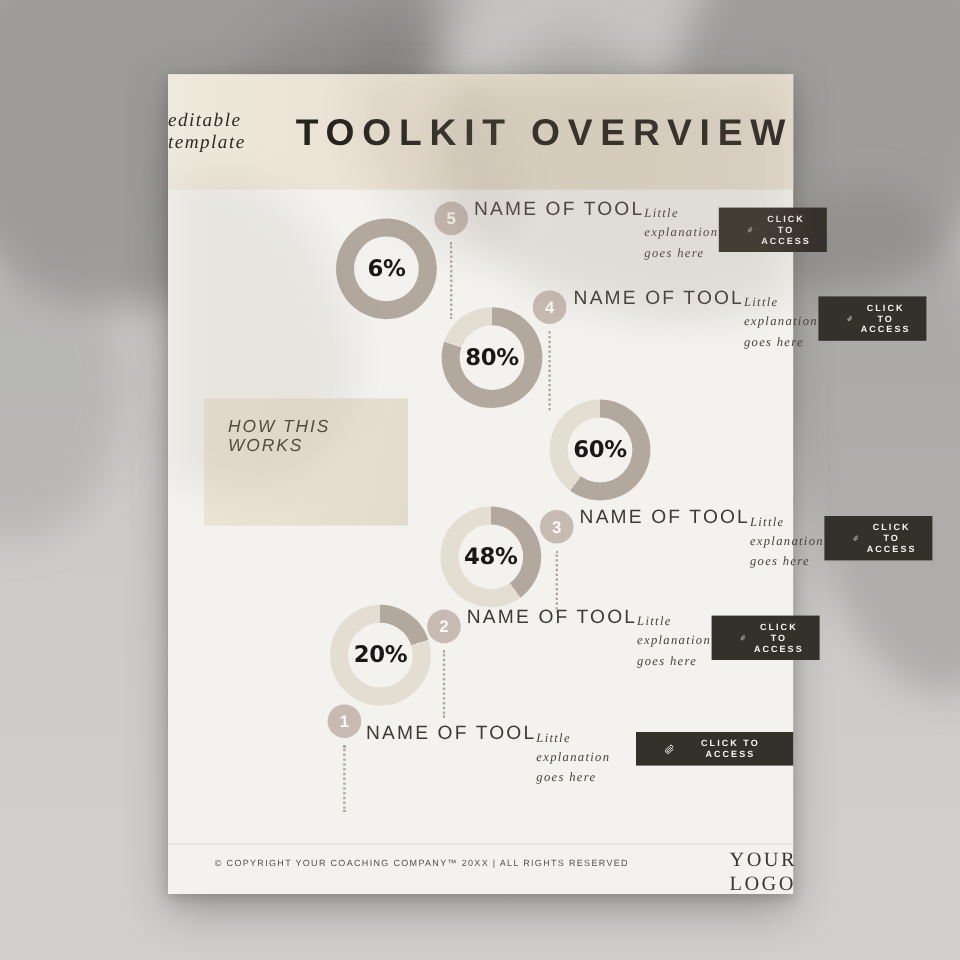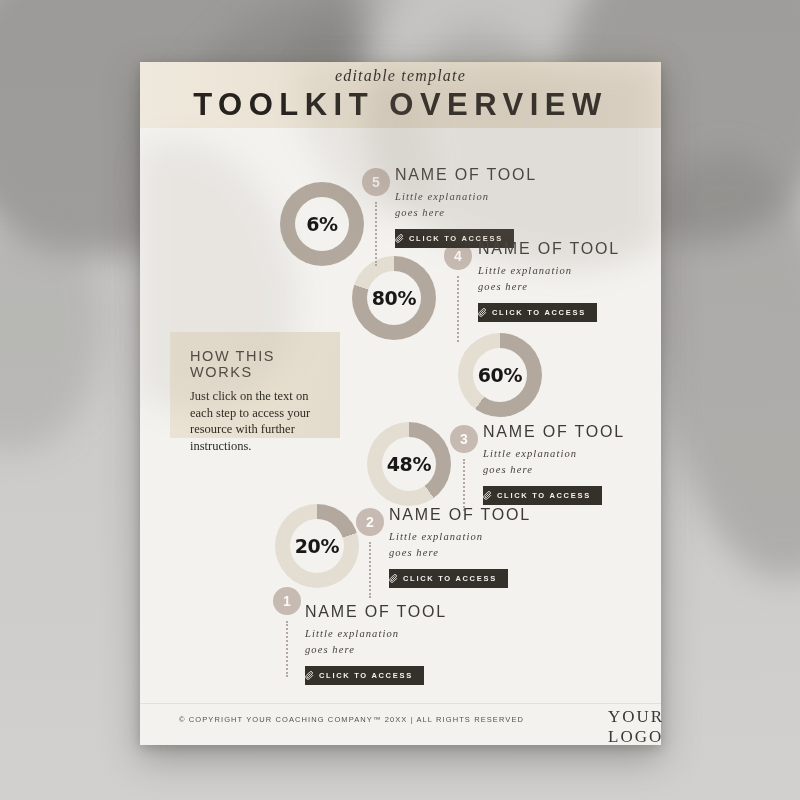--- a/index.html
+++ b/index.html
@@ -30,81 +30,81 @@
     position:absolute; inset:0; z-index:6; pointer-events:none;
     filter:blur(15px); opacity:.5; overflow:hidden;
   }
   .page-overlay div { position:absolute; border-radius:45%; }
   .po1 { left:225px; top:-50px; width:340px; height:250px; transform:rotate(14deg);  background:rgba(139,127,111,.35); }
   .po2 { left:-60px; top:80px;  width:210px; height:270px; transform:rotate(-18deg); background:rgba(139,129,115,.22); }
   .po3 { left:170px; top:-30px; width:110px; height:190px; transform:rotate(-28deg); background:rgba(139,129,115,.22); }
 
   
   .band {
-    position:absolute; left:0; top:0; width:100%; height:66px;
+    position:absolute; left:0; top:0; width:100%; height:96px;
     background:linear-gradient(90deg,#efe9dd 0%,#e9e1d2 35%,#e4dccc 70%,#e9e1d3 100%);
-    display:flex; flex-direction:column; align-items:center; justify-content:center;
+    display:flex; flex-direction:row; align-items:center; justify-content:center;
   }
   .eyebrow {
     font-family:"Liberation Serif", serif; font-style:italic;
     font-size:16px; letter-spacing:1.2px; color:#2e2a25;
   }
   .page-title {
     margin-top:2px; font-size:31px; font-weight:700;
     letter-spacing:6.5px; color:#26231f; white-space:nowrap;
   }
 
   
   .donut { position:absolute; width:84px; height:84px; border-radius:50%;
            display:flex; align-items:center; justify-content:center; }
   .donut::before { content:""; position:absolute; width:54px; height:54px;
            border-radius:50%; background:#f3f2ef; }
   .donut .pct { position:relative; z-index:1; font-family:"DejaVu Sans", sans-serif;
            font-weight:bold; font-size:19px; color:#191817; letter-spacing:-.3px; }
   .d100 { left:140px; top:120px; }
-  .d80  { left:212px; top:194px; }
+  .d80  { left:228px; top:194px; }
   .d60  { left:318px; top:271px; }
   .d40  { left:227px; top:360px; }
   .d20  { left:135px; top:442px; }
 
   
   .num-circle { position:absolute; width:28px; height:28px; border-radius:50%;
     background:#c6bab2; color:#fbf9f6; font-weight:bold; font-size:14px;
     display:flex; align-items:center; justify-content:center; }
   .c5 { left:222px; top:106px; } .c4 { left:304px; top:180px; }
   .c3 { left:310px; top:363px; } .c2 { left:216px; top:446px; }
   .c1 { left:133px; top:525px; }
   .dotline { position:absolute; width:0; border-left:2px dotted #b3a8a0; }
   .l5 { left:235px; top:140px; height:64px; }
   .l4 { left:317px; top:214px; height:66px; }
   .l3 { left:323px; top:397px; height:52px; }
   .l2 { left:229px; top:480px; height:56px; }
   .l1 { left:146px; top:559px; height:56px; }
 
   
-  .step-text { position:absolute; display:flex; flex-direction:column; align-items:flex-start; }
+  .step-text { position:absolute; display:flex; flex-direction:row; align-items:flex-start; }
   .t5 { left:255px; top:104px; } .t4 { left:338px; top:178px; }
   .t3 { left:343px; top:361px; } .t2 { left:249px; top:444px; }
   .t1 { left:165px; top:541px; }
   .tool-name { font-size:16px; font-weight:300; letter-spacing:1.8px;
     color:#3e3b37; white-space:nowrap; cursor:pointer; }
   .tool-desc { margin-top:5px; font-family:"Liberation Serif", serif; font-style:italic;
     font-size:10.5px; letter-spacing:1.1px; line-height:1.55; color:#45403a;
     white-space:pre-line; }
   .access-btn { margin-top:7px; display:flex; align-items:center; gap:5px;
     background:#34302a; color:#f5f3ef; border:none; cursor:pointer;
-    padding:5px 11px 5px 0; font-family:"Liberation Sans", sans-serif;
+    padding:5px 11px 5px 24px; font-family:"Liberation Sans", sans-serif;
     font-size:7.5px; font-weight:bold; letter-spacing:1.7px; }
   .access-btn svg { width:9px; height:9px; stroke:#f5f3ef; fill:none;
     stroke-width:2.4; transform:rotate(0deg); }
 
   
   .how-box { position:absolute; left:30px; top:270px; width:170px; height:106px;
     background:linear-gradient(100deg,#ece5d6 0%,#e7e0d0 60%,#e2dacb 100%);
-    padding:16px 14px 0 20px; }
+    padding:16px 14px 0 20px;font-style:italic; }
   .how-title { font-size:14.5px; font-weight:300; letter-spacing:1.6px; color:#4c463d; }
   .how-body { margin-top:8px; font-family:"Liberation Serif", serif;
     font-size:12.5px; line-height:1.32; color:#2e2a24; }
 
   
   .footer-line { position:absolute; left:0; top:641px; width:100%; height:1px;
     background:#e1e0dd; }
   .copyright { position:absolute; left:17px; top:653px; font-size:7.5px;
     letter-spacing:1.1px; color:#55524e; white-space:nowrap;padding-left:22px; }
   .logo { position:absolute; left:468px; top:645px; width:44px; text-align:center;
@@ -209,21 +209,20 @@
     <button class="access-btn">
       <svg viewBox="0 0 24 24">
           <path d="M21.44 11.05l-9.19 9.19a6 6 0 0 1-8.49-8.49l9.19-9.19a4 4 0 0 1 5.66 5.66l-9.2 9.19a2 2 0 0 1-2.83-2.83l8.49-8.48"></path>
         </svg>
       <span>CLICK TO ACCESS</span>
     </button>
   </div>
 
   <div class="how-box">
     <div class="how-title">HOW THIS WORKS</div>
-    <div class="how-body">Just click on the text on each step to access your resource with further instructions.</div>
   </div>
 
   <div class="footer-line"></div>
   <div class="copyright">© COPYRIGHT YOUR COACHING COMPANY™ 20XX   |   ALL RIGHTS RESERVED</div>
   <div class="logo">YOUR
 LOGO</div>
 
   <div class="page-overlay">
     <div class="po1"></div>
       <div class="po2"></div>

